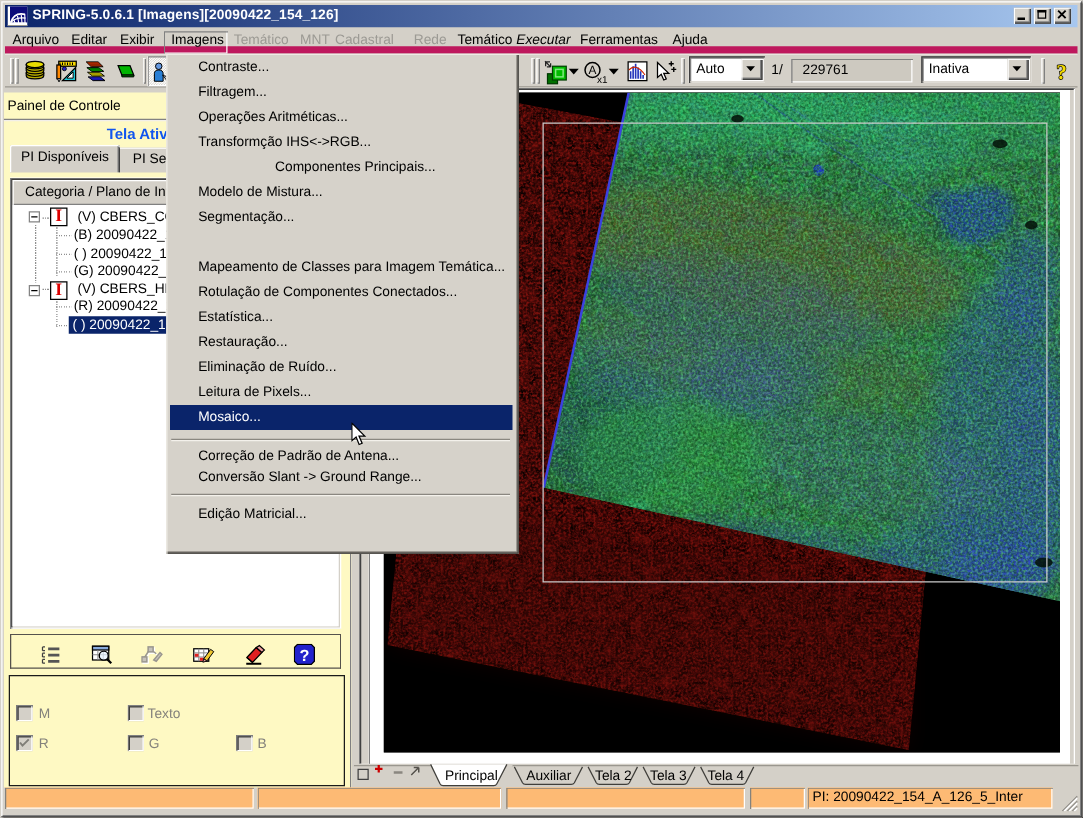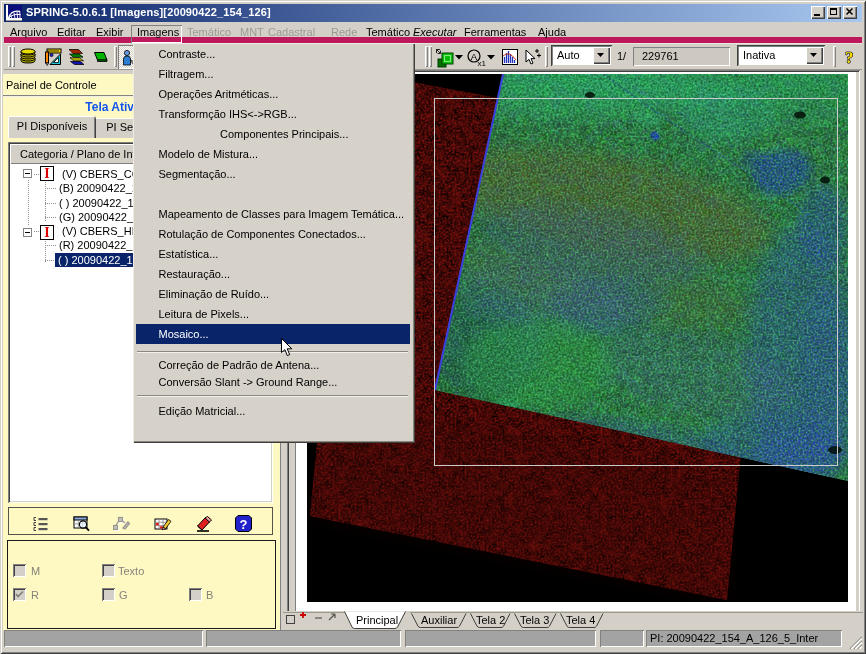--- a/index.html
+++ b/index.html
@@ -66,21 +66,21 @@
 
 #canvasframe{left:287px;top:70px;width:573px;height:542px;background:#d4d0c8;
  box-shadow:inset 1px 1px 0 #808080, inset -1px -1px 0 #fff, inset 2px 2px 0 #404040, inset -2px -2px 0 #d4d0c8;}
 #canvaswhite{left:295px;top:72px;width:561px;height:540px;background:#fff;
  box-shadow:inset 1px 0 0 #808080;}
 #blackrect{left:307px;top:74px;width:541px;height:528px;background:#000;}
 
 #tabbar{left:283px;top:611px;width:580px;height:19px;background:#d4d0c8;}
 
 #statusbar{left:3px;top:630px;width:860px;height:21px;background:#d4d0c8;}
-.sfield{position:absolute;top:0px;height:17px;background:#a3a3a3;
+.sfield{position:absolute;top:0px;height:17px;background:#fdba74;
  box-shadow:inset 1px 1px 0 #84827c, inset -1px -1px 0 #fff;font-size:11px;line-height:17px;}
 
 #dropmenu{left:133px;top:43px;width:282px;height:400px;background:#d6d2ca;z-index:50;
  box-shadow:inset 1px 1px 0 #eeebe5, inset -1px -1px 0 #403f3b, inset -2px -2px 0 #8a8780;}
 .ditem{position:absolute;left:3px;width:274px;height:20px;line-height:20px;
  font-size:11px;color:#000;padding-left:22.5px;white-space:nowrap;}
 .dsel{background:#0a246a;color:#fff;}
 .dsep{position:absolute;left:4px;width:271px;height:2px;}
 .dsep:before{content:"";position:absolute;left:0;top:0;width:100%;height:1px;background:#8a8780;}
 .dsep:after{content:"";position:absolute;left:0;top:1px;width:100%;height:1px;background:#f4f1eb;}

